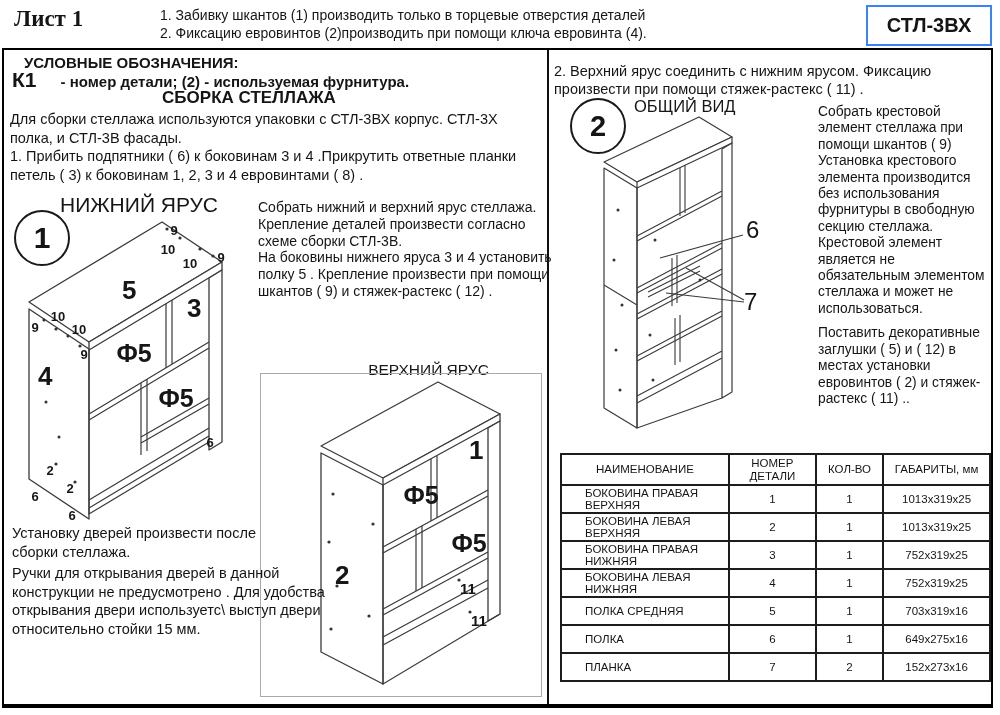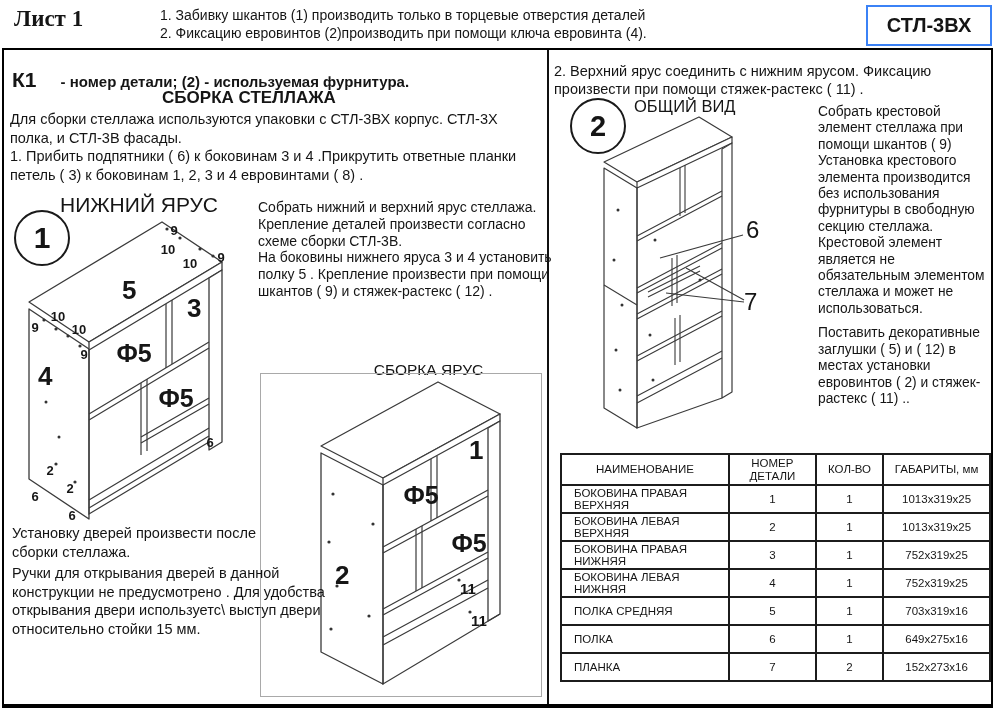--- a/index.html
+++ b/index.html
@@ -38,21 +38,21 @@
   .gv-title{left:630px;top:47px;font-size:16.5px;}
   .right-text{left:806px;top:46px;width:186px;font-size:13.8px;line-height:16.4px;}
   .right-text p{margin:8px;}
   .spec-title{left:642px;top:380px;width:300px;text-align:center;font-size:15px;}
   
   table.spec{left:556px;top:403px;border-collapse:collapse;background:#fff;}
   table.spec th,table.spec td{border:2px solid #1c1c1c;font-size:11.5px;font-weight:normal;
       padding:0 4px;vertical-align:middle;}
   table.spec th{height:29px;text-align:center;line-height:12.5px;}
   table.spec td{height:26px;text-align:center;}
-  table.spec td.name{text-align:left;padding-left:12px;}
+  table.spec td.name{text-align:left;padding-left:23px;}
   .c-name{width:169px;} .c-num{width:83px;} .c-qty{width:63px;margin-left:16px;} .c-dim{width:102px;}
   
   svg text{fill:#161616;font-family:"Liberation Sans","DejaVu Sans",sans-serif;}
   svg .big{font-size:26px;font-weight:600;}
   svg .f5{font-size:25px;font-weight:bold;}
   svg .sm{font-size:13px;font-weight:bold;}
   svg .callout{font-size:24px;}
 </style>
 </head>
 <body>
@@ -64,20 +64,21 @@
     <div>1. Забивку шкантов (1) производить только в торцевые отверстия деталей</div>
     <div>2. Фиксацию евровинтов (2)производить при помощи ключа евровинта (4).</div>
   </div>
   <div class="abs code-box">
     <span>СТЛ-3ВХ</span>
   </div>
 
   <div id="main-box" class="abs">
     <div id="col-divider" class="abs"></div>
 
+    <div class="abs legend-title">УСЛОВНЫЕ ОБОЗНАЧЕНИЯ:</div>
     <div class="abs k1-line">
       <span class="k1-big">К1</span>
       <span>- номер детали;  (2) - используемая фурнитура.</span>
     </div>
     <div class="abs assembly-title">СБОРКА СТЕЛЛАЖА</div>
     <div class="abs para intro">Для сборки стеллажа используются упаковки с СТЛ-3ВХ корпус. СТЛ-3Х полка, и СТЛ-3В фасады.</div>
     <div class="abs para step1">1. Прибить подпятники  ( 6)   к боковинам 3 и 4 .Прикрутить ответные планки петель  ( 3)   к боковинам 1, 2, 3 и 4  евровинтами  ( 8)  .</div>
 
     <div class="abs lower-title">НИЖНИЙ ЯРУС</div>
     <div class="abs circle circle1">
@@ -133,21 +134,21 @@
         <text class="sm" text-anchor="middle" x="68" y="318">6</text>
         <text class="sm" text-anchor="middle" x="206" y="245">6</text>
       </g>
     </svg>
 
     <div class="abs mid-text">
       <p>Собрать нижний и верхний ярус стеллажа. Крепление деталей произвести согласно схеме сборки СТЛ-3В.</p>
       <p> На  боковины нижнего яруса 3 и 4 установить полку 5 . Крепление произвести при помощи шкантов  ( 9)   и стяжек-растекс  ( 12)  .</p>
     </div>
 
-    <div class="abs upper-title">СБОРКА ЯРУС</div>
+    <div class="abs upper-title">ВЕРХНИЙ ЯРУС</div>
     <div class="abs upper-box">
       
       <svg width="278" height="320" viewBox="0 0 278 320">
         <g fill="#ffffff" stroke="#3a3a3a" stroke-width="1.3" stroke-linejoin="round">
           <polygon points="60,79 122,111 122,310 60,278"></polygon>
           <polygon points="60,72 177,8 239,40 122,104"></polygon>
           <polygon points="122,104 239,40 239,47 122,111"></polygon>
           <polygon points="227,54 239,47 239,240 227,247"></polygon>
         </g>
         <g fill="none" stroke="#3a3a3a" stroke-width="1.2">

